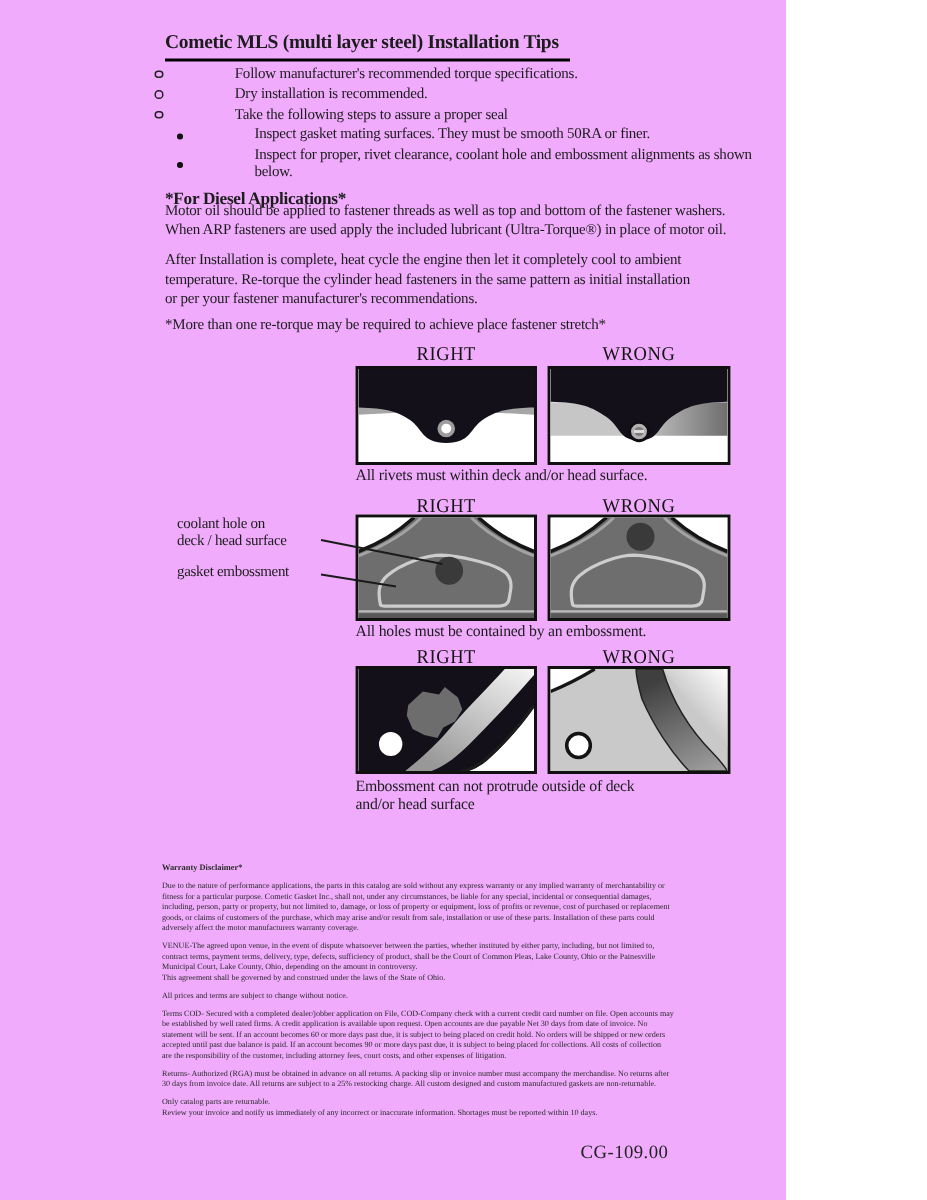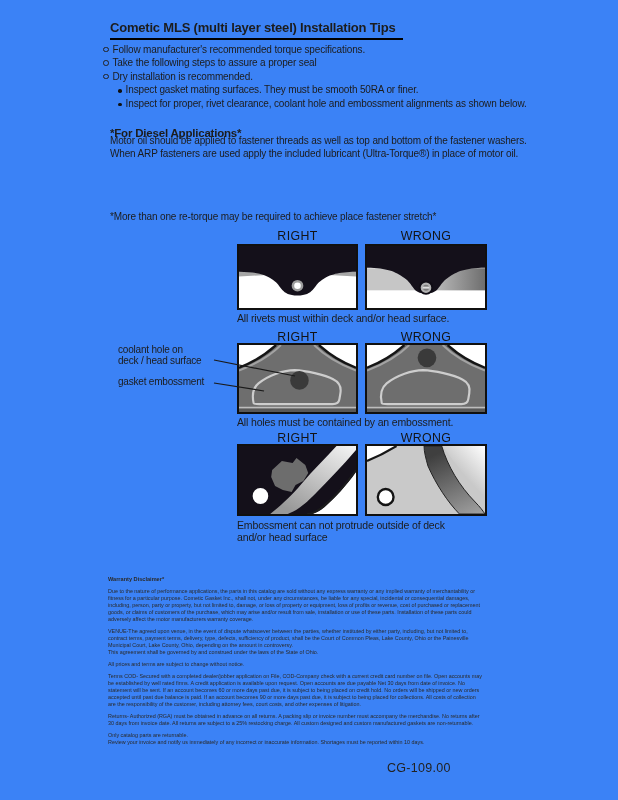--- a/index.html
+++ b/index.html
@@ -1,23 +1,23 @@
 <!DOCTYPE html>
 <html><head>
 <meta charset="utf-8">
 <style>
   html,body{margin:0;padding:0;background:#fff;}
-  #page{position:relative;width:618px;height:800px;background:#3b82f6;
-        font-family:Liberation Sans, sans-serif;color:#1c1c1c;overflow:hidden;}
+  #page{position:relative;width:524px;height:800px;background:#f0abfc;
+        font-family:Liberation Serif, serif;color:#1c1c1c;overflow:hidden;}
 
   .title{position:absolute;left:110px;top:20px;font-size:13px;font-weight:bold;
          letter-spacing:-0.2px;border-bottom:2.5px solid #000;padding:0 8px 3px 0;}
 
   .bullets{position:absolute;left:103px;top:44px;font-size:10px;letter-spacing:-0.15px;}
-  .b-item{display:flex;align-items:flex-start;margin-bottom:2.4px;}
+  .b-item{display:flex;align-items:flex-start;margin-bottom:2.4px;gap:44px;}
   .b-dot{width:3.5px;height:3.5px;border:1px solid #222;border-radius:50%;
          margin:2.8px 4px 0 0;flex:none;}
   .sub{margin-left:15px;align-items:center;}
   .s-dot{width:3.6px;height:3.6px;background:#111;border-radius:50%;
          margin:3px 4px 0 0;flex:none;}
 
   .h-diesel{position:absolute;left:110px;top:127px;font-size:11.5px;font-weight:bold;
             letter-spacing:-0.2px;}
   .para{position:absolute;left:110px;font-size:10px;line-height:13.2px;
         letter-spacing:-0.15px;white-space:nowrap;}
@@ -52,38 +52,39 @@
 
   <div class="title">Cometic MLS (multi layer steel) Installation Tips</div>
 
   <div class="bullets">
     <div class="b-item">
       <span class="b-dot"></span>
       <span>Follow manufacturer's recommended torque specifications.</span>
     </div>
     <div class="b-item">
       <span class="b-dot"></span>
-      <span>Take the following steps to assure a proper seal</span>
+      <span>Dry installation is recommended.</span>
     </div>
     <div class="b-item">
       <span class="b-dot"></span>
-      <span>Dry installation is recommended.</span>
+      <span>Take the following steps to assure a proper seal</span>
     </div>
     <div class="b-item sub">
       <span class="s-dot"></span>
       <span>Inspect gasket mating surfaces.  They must be smooth 50RA or finer.</span>
     </div>
     <div class="b-item sub">
       <span class="s-dot"></span>
       <span>Inspect for proper, rivet clearance, coolant hole and embossment alignments as shown below.</span>
     </div>
   </div>
 
   <div class="h-diesel">*For Diesel Applications*</div>
   <div class="para" id="p1">Motor oil should be applied to fastener threads as well as top and bottom of the fastener washers.<br>When ARP fasteners are used apply the included lubricant (Ultra-Torque®) in place of motor oil.</div>
+  <div class="para" id="p2">After Installation is complete, heat cycle the engine then let it completely cool to ambient<br>temperature. Re-torque the cylinder head fasteners in the same pattern as initial installation<br>or per your fastener manufacturer's recommendations.</div>
   <div class="para" id="p3">*More than one re-torque may be required to achieve place fastener stretch*</div>
 
   <div class="dlabel" style="left:237px;top:228px;width:121px;">RIGHT</div>
   <div class="dlabel" style="left:365px;top:228px;width:122px;">WRONG</div>
 
   <div class="panel" style="left:237px;top:244px;width:121px;height:66px;">
     <svg viewBox="0 0 120 64" preserveAspectRatio="none">
       <rect x="0" y="0" width="120" height="64" fill="#ffffff"></rect>
       <path d="M0,26 L46,29 L0,31.5 Z" fill="#a6a6a6"></path>
       <path d="M120,26 L74,29 L120,31.5 Z" fill="#a6a6a6"></path>

